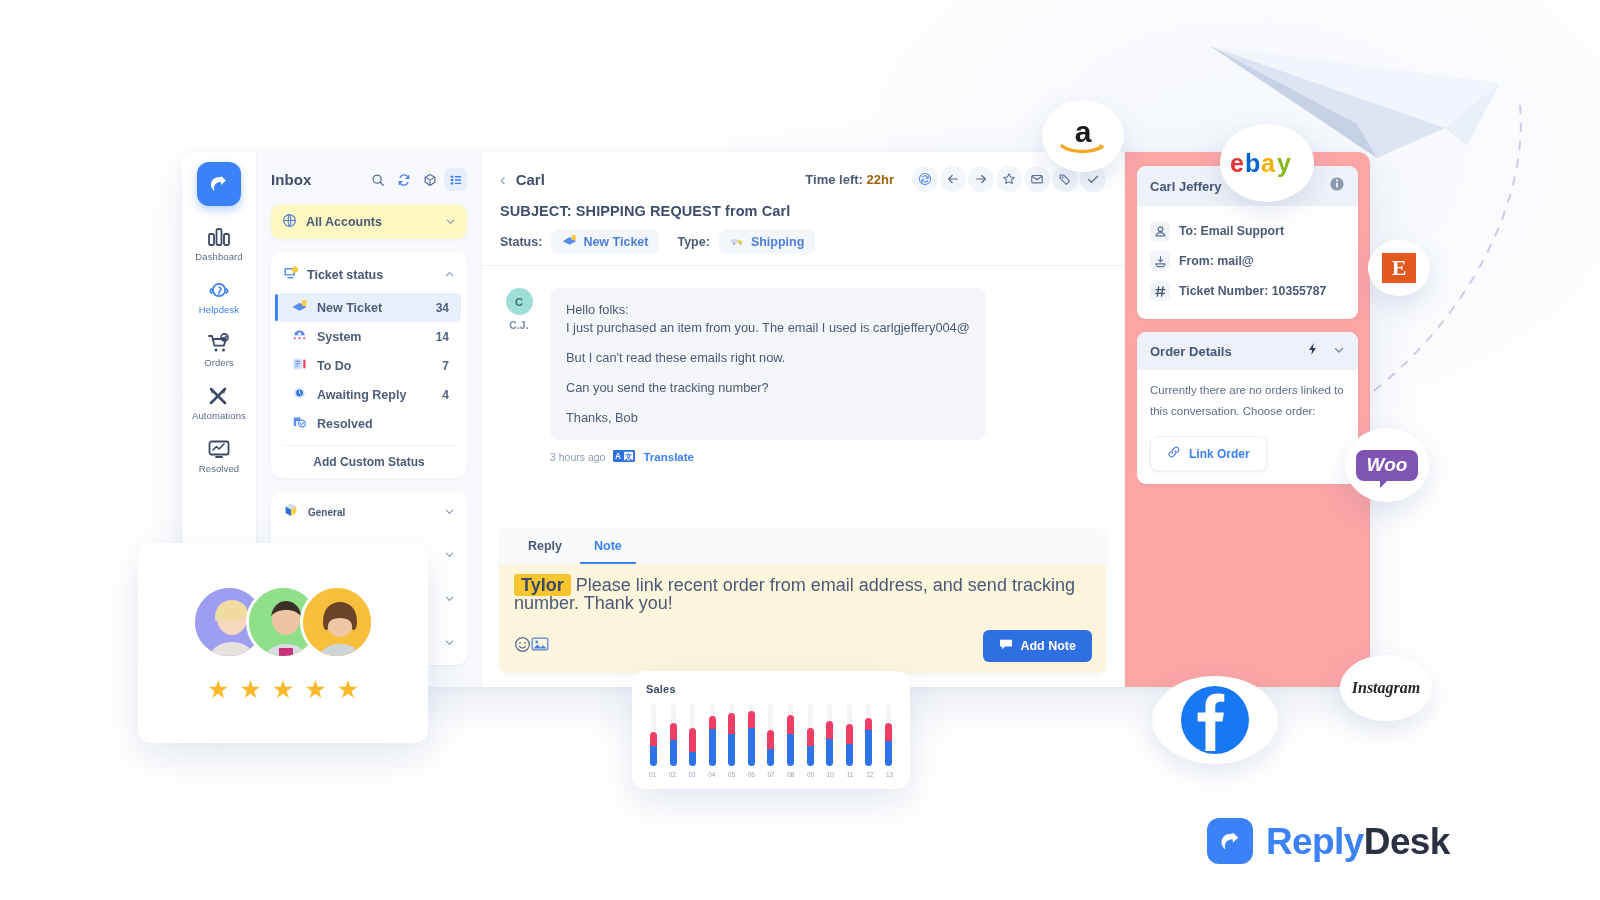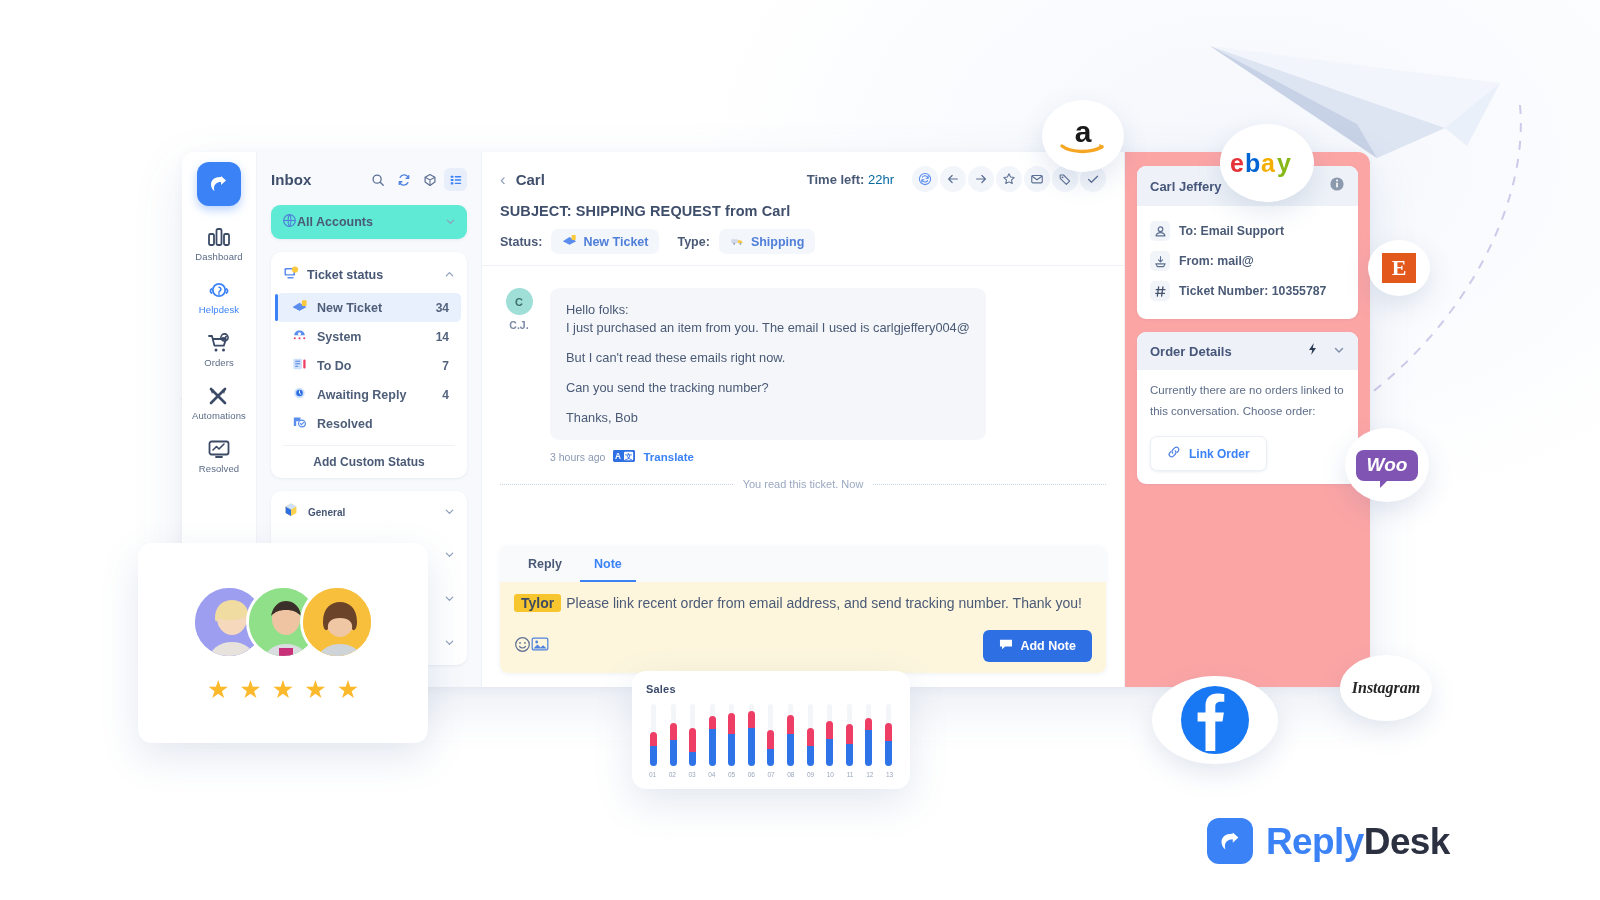--- a/index.html
+++ b/index.html
@@ -33,21 +33,21 @@
   .rail-item.active .lbl{color:#3b82f6;}
   .rail-ico{width:26px;height:24px;display:flex;align-items:center;justify-content:center;}
 
   
   .inbox{width:225px;background:#f7f9fc;padding:16px 14px 0 14px;border-right:1px solid #eef1f7;}
   .inbox-head{display:flex;align-items:center;justify-content:space-between;margin-bottom:14px;}
   .inbox-title{font-size:15px;font-weight:700;color:#3f4f6b;letter-spacing:.1px;}
   .ico-btns{display:flex;gap:3px;}
   .ico-btn{width:23px;height:23px;border-radius:6px;display:flex;align-items:center;justify-content:center;cursor:pointer;}
   .ico-btn.on{background:#e8effb;}
-  .acct{background:#5eead4;border-radius:9px;height:34px;display:flex;align-items:center;padding:0 11px;box-shadow:0 1px 3px rgba(90,120,170,.10);cursor:pointer;}
+  .acct{background:#fef9c3;border-radius:9px;height:34px;display:flex;align-items:center;padding:0 11px;gap:9px;box-shadow:0 1px 3px rgba(90,120,170,.10);cursor:pointer;}
   .acct .t{font-size:12.5px;font-weight:600;color:#4a5a76;flex:1;}
   .card{background:#fff;border-radius:10px;margin-top:13px;box-shadow:0 1px 3px rgba(90,120,170,.10);padding:10px 0 6px 0;}
   .sec-head{display:flex;align-items:center;gap:8px;padding:3px 12px 8px 12px;cursor:pointer;}
   .sec-head .t{font-size:12.5px;font-weight:700;color:#465674;flex:1;}
   .st-row{display:flex;align-items:center;gap:9px;height:29px;padding:0 12px 0 14px;position:relative;cursor:pointer;}
   .st-row .t{font-size:12.5px;font-weight:600;color:#4e5e79;flex:1;}
   .st-row .n{font-size:12px;font-weight:700;color:#53637e;}
   .st-row.sel{background:#e9f0fd;border-radius:5px;}
   .st-row.sel::before{content:"";position:absolute;left:-2px;top:1px;bottom:1px;width:3px;border-radius:2px;background:#3b82f6;}
   .divider{height:1px;background:#eef1f6;margin:7px 12px 0 12px;}
@@ -58,21 +58,21 @@
   .ghost-row{height:44px;display:flex;align-items:center;justify-content:flex-end;padding-right:12px;}
 
   
   .conv{flex:1;background:#fff;display:flex;flex-direction:column;min-width:0;}
   .conv-top{padding:14px 18px 0 18px;}
   .conv-bar{display:flex;align-items:center;gap:10px;}
   .back{font-size:17px;color:#8fa0bb;cursor:pointer;line-height:1;}
   .cust{font-size:15px;font-weight:700;color:#3f4f6b;}
   .spacer{flex:1;}
   .tleft{font-size:13px;font-weight:700;color:#4a5a76;}
-  .tleft b{color:#0369a1;font-weight:400;}
+  .tleft b{color:#a16207;font-weight:700;}
   .tools{display:flex;gap:2px;margin-left:8px;}
   .tool{width:26px;height:26px;border-radius:50%;background:#f2f5fa;display:flex;align-items:center;justify-content:center;cursor:pointer;}
   .subject{font-size:14.5px;font-weight:600;color:#3f4f6b;margin:11px 0 0 0;letter-spacing:.1px;}
   .meta{display:flex;align-items:center;gap:9px;margin:10px 0 11px 0;}
   .meta .k{font-size:12.5px;font-weight:700;color:#4a5a76;}
   .chip{display:flex;align-items:center;gap:6px;background:#f3f6fb;border-radius:7px;padding:5px 11px;font-size:12.5px;font-weight:600;color:#4f7fd8;cursor:pointer;}
   .hr{height:1px;background:#eef1f6;}
 
   .msgs{flex:1;padding:22px 18px 0 18px;overflow:hidden;}
   .msg{display:flex;gap:12px;}
@@ -88,21 +88,21 @@
   .readline{display:flex;align-items:center;gap:10px;margin-top:12px;}
   .readline .d{flex:1;border-top:1.5px dotted #c8d4e6;}
   .readline .t{font-size:11px;color:#9aa8c0;white-space:nowrap;}
 
   
   .composer{margin:0 18px 14px 18px;border-radius:8px;overflow:hidden;box-shadow:0 1px 4px rgba(90,120,170,.10);}
   .ctabs{display:flex;gap:4px;background:#f8fafc;padding:0 14px;}
   .ctab{font-size:12.5px;font-weight:700;color:#4a5a76;padding:11px 14px 9px 14px;cursor:pointer;border-bottom:2px solid transparent;}
   .ctab.on{color:#3b82f6;border-bottom-color:#3b82f6;}
   .cbody{background:#fdf6dd;padding:12px 14px 11px 14px;}
-  .note-txt{font-size:14px;line-height:18px;color:#4a5a76;}
+  .note-txt{font-size:18px;line-height:18px;color:#4a5a76;}
   .tag{background:#f7c62e;border-radius:3px;padding:1px 7px;font-weight:700;color:#3d4a63;margin-right:5px;}
   .cfoot{display:flex;align-items:center;margin-top:18px;}
   .btn-add{margin-left:auto;background:#2f6fe4;color:#fff;font-size:12.5px;font-weight:700;border:none;border-radius:6px;padding:8px 16px;display:flex;align-items:center;gap:7px;cursor:pointer;}
 
   
   .rpanel{width:246px;background:#fca5a5;padding:14px 12px;border-left:1px solid #eef1f7;}
   .rcard{background:#fff;border-radius:9px;box-shadow:0 1px 3px rgba(90,120,170,.10);margin-bottom:13px;overflow:hidden;}
   .rhead{background:#eef2f8;display:flex;align-items:center;padding:10px 13px;gap:8px;}
   .rhead .t{font-size:13px;font-weight:700;color:#46567a;flex:1;}
   .rbody{padding:10px 13px 13px 13px;}
@@ -497,25 +497,20 @@
         <span>
           <svg width="22" height="12" viewBox="0 0 24 13">
               <rect width="24" height="13" rx="1.6" fill="#2f6fe4"></rect>
               <text x="5.5" y="10" font-family="Liberation Sans" font-size="9" font-weight="700" fill="#fff" text-anchor="middle">A</text>
               <rect x="12" y="1.8" width="10" height="9.4" rx="1.2" fill="#fff"></rect>
               <text x="17" y="9.6" font-family="Liberation Sans" font-size="8" font-weight="700" fill="#2f6fe4" text-anchor="middle">文</text>
             </svg>
         </span>
         <span class="tr">Translate</span>
       </div>
-      <div class="readline">
-        <span class="d"></span>
-        <span class="t">You read this ticket. Now</span>
-        <span class="d"></span>
-      </div>
     </div>
 
     <div class="composer">
       <div class="ctabs">
         <div class="ctab">Reply</div>
         <div class="ctab on">Note</div>
       </div>
       <div class="cbody">
         <div class="note-txt">
           <span class="tag">Tylor</span><span>Please link recent order from email address, and send tracking number. Thank you!</span>

